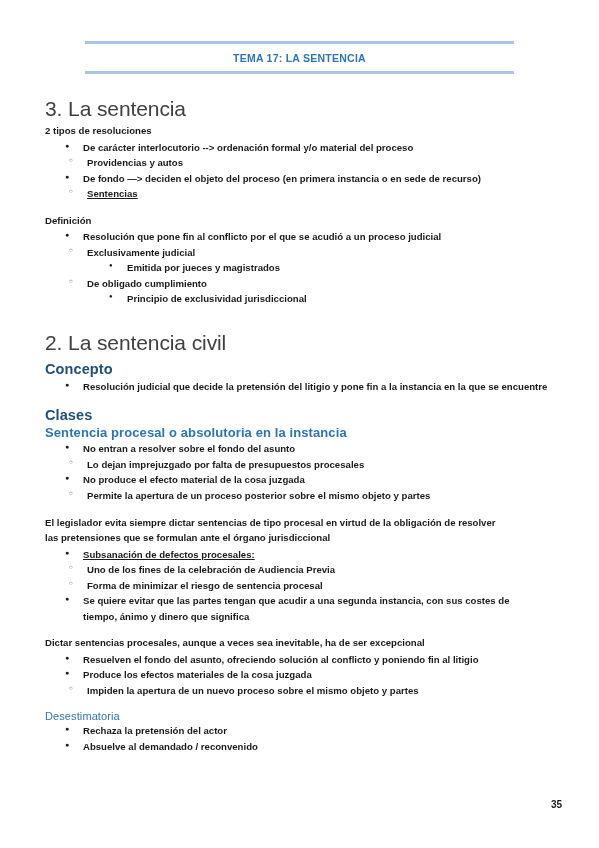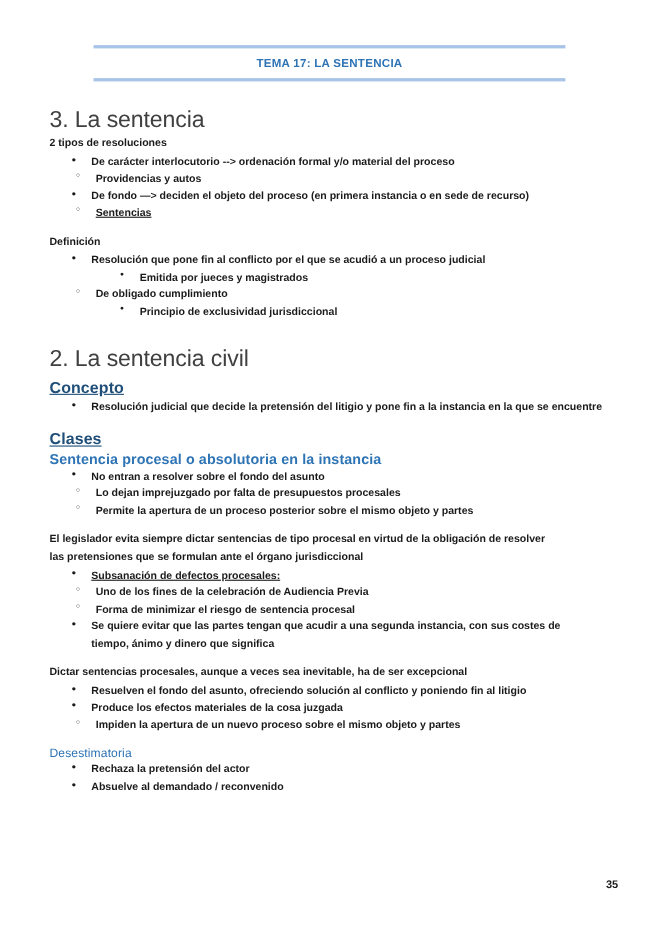--- a/index.html
+++ b/index.html
@@ -49,21 +49,20 @@
     color: #404040;
     margin: 23px 0 2px;
     letter-spacing: -0.1px;
   }
   h2.h-navy {
     font-size: 14.5px;
     font-weight: bold;
     color: #1f4e79;
     margin: 13px 0 2px;
     letter-spacing: 0.1px;
-    text-decoration: underline;
   }
   h3.h-blue {
     font-size: 13px;
     font-weight: bold;
     color: #2e74b5;
     margin: 10px 0 1px;
     letter-spacing: 0.1px;
   }
   h4.h-blue-sm {
     font-size: 11px;
@@ -177,20 +176,23 @@
   </ul>
   <ul class="lvl l2">
     <li><span class="bul"></span><span class="txt-wrap u">Sentencias</span></li>
   </ul>
 
   <p class="body-line spaced">Definición</p>
 
   <ul class="lvl l1">
     <li><span class="bul"></span><span class="txt-wrap">Resolución que pone fin al conflicto por el que se acudió a un proceso judicial</span></li>
   </ul>
+  <ul class="lvl l2">
+    <li><span class="bul"></span><span class="txt-wrap">Exclusivamente judicial</span></li>
+  </ul>
   <ul class="lvl l3" style="margin-left:40px">
     <li><span class="bul"></span><span class="txt-wrap">Emitida por jueces y magistrados</span></li>
   </ul>
   <ul class="lvl l2">
     <li><span class="bul"></span><span class="txt-wrap">De obligado cumplimiento</span></li>
   </ul>
   <ul class="lvl l3" style="margin-left:40px">
     <li><span class="bul"></span><span class="txt-wrap">Principio de exclusividad jurisdiccional</span></li>
   </ul>
 
@@ -203,20 +205,23 @@
 
   <h2 class="h-navy">Clases</h2>
 
   <h3 class="h-blue" style="margin-top:1px">Sentencia procesal o absolutoria en la instancia</h3>
   <ul class="lvl l1">
     <li><span class="bul"></span><span class="txt-wrap">No entran a resolver sobre el fondo del asunto</span></li>
   </ul>
   <ul class="lvl l2">
     <li><span class="bul"></span><span class="txt-wrap">Lo dejan imprejuzgado por falta de presupuestos procesales</span></li>
   </ul>
+  <ul class="lvl l1">
+    <li><span class="bul"></span><span class="txt-wrap">No produce el efecto material de la cosa juzgada</span></li>
+  </ul>
   <ul class="lvl l2">
     <li><span class="bul"></span><span class="txt-wrap">Permite la apertura de un proceso posterior sobre el mismo objeto y partes</span></li>
   </ul>
 
   <p class="body-line spaced" style="max-width:462px">El legislador evita siempre dictar sentencias de tipo procesal en virtud de la obligación de resolver las pretensiones que se formulan ante el órgano jurisdiccional</p>
 
   <ul class="lvl l1">
     <li><span class="bul"></span><span class="txt-wrap u">Subsanación de defectos procesales:</span></li>
   </ul>
   <ul class="lvl l2">

